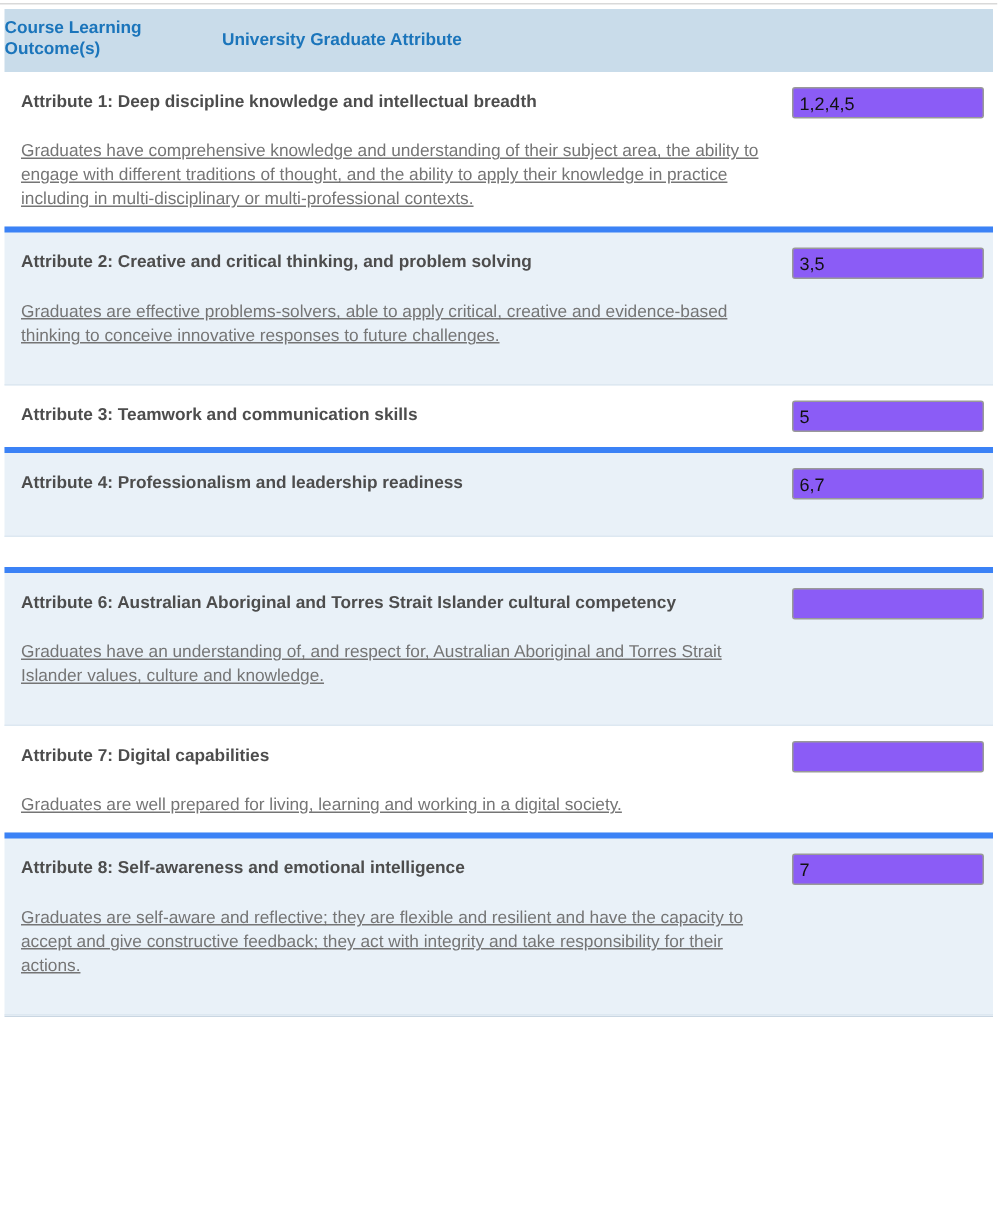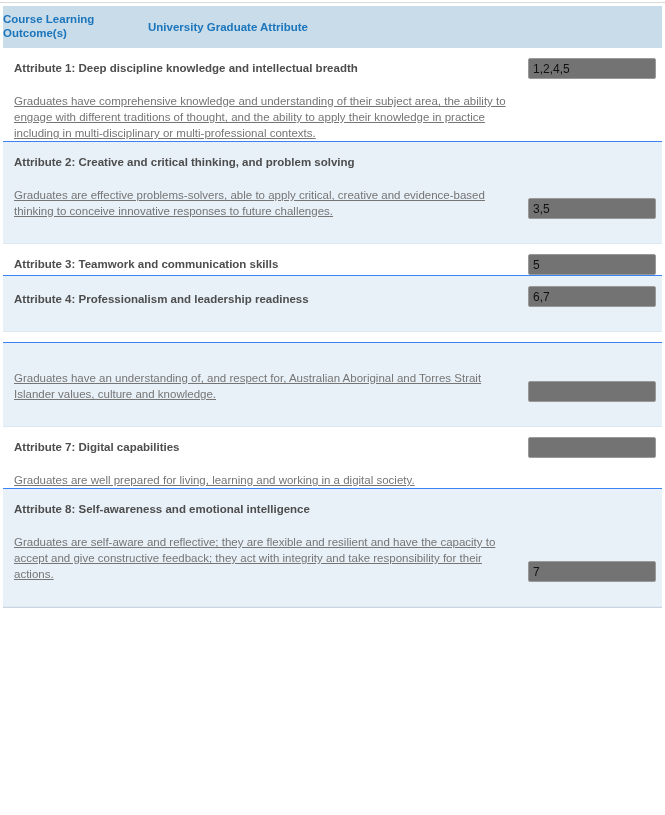--- a/index.html
+++ b/index.html
@@ -42,28 +42,27 @@
     padding-left: 11px;
     align-self: center;
   }
   .th.col2 {
     width: 134px;
     padding-right: 4px;
     align-self: flex-start;
   }
   .row {
     display: flex;
-    padding: 10px 0 0;
+    padding: 10px 0 10px;
   }
   .row.even {
     background: #e9f1f8;
-    border-top: 1px solid #3b82f6;
+    border-top: 4px solid #3b82f6;
     border-bottom: 1px solid #dde8f1;
     padding-bottom: 24px;
-    align-items: flex-end;
   }
   .rcol1 {
     flex: 1;
     padding-left: 11px;
     padding-right: 10px;
   }
   .attr-title {
     font-size: 11.5px;
     font-weight: bold;
     color: #4d4d4d;
@@ -80,21 +79,21 @@
   }
   .rcol2 {
     width: 134px;
     padding-right: 6px;
   }
   .outcome-input {
     width: 128px;
     height: 21px;
     border: 1px solid #999;
     border-radius: 2px;
-    background: #737373;
+    background: #8b5cf6;
     font-family: "Liberation Sans", "DejaVu Sans", sans-serif;
     font-size: 12px;
     color: #111;
     padding: 2px 4px;
     outline: none;
   }
 </style>
 </head>
 <body>
 
@@ -143,20 +142,21 @@
     <div class="rcol2">
       <input type="text" class="outcome-input" value="6,7" style="">
     </div>
   </div>
 
   <div class="row odd">
   </div>
 
   <div class="row even">
     <div class="rcol1">
+      <div class="attr-title">Attribute 6: Australian Aboriginal and Torres Strait Islander cultural competency</div>
       <div class="attr-desc">Graduates have an understanding of, and respect for, Australian Aboriginal and Torres Strait Islander values, culture and knowledge.</div>
     </div>
     <div class="rcol2">
       <input type="text" class="outcome-input" value="" style="">
     </div>
   </div>
 
   <div class="row odd">
     <div class="rcol1">
       <div class="attr-title">Attribute 7: Digital capabilities</div>

